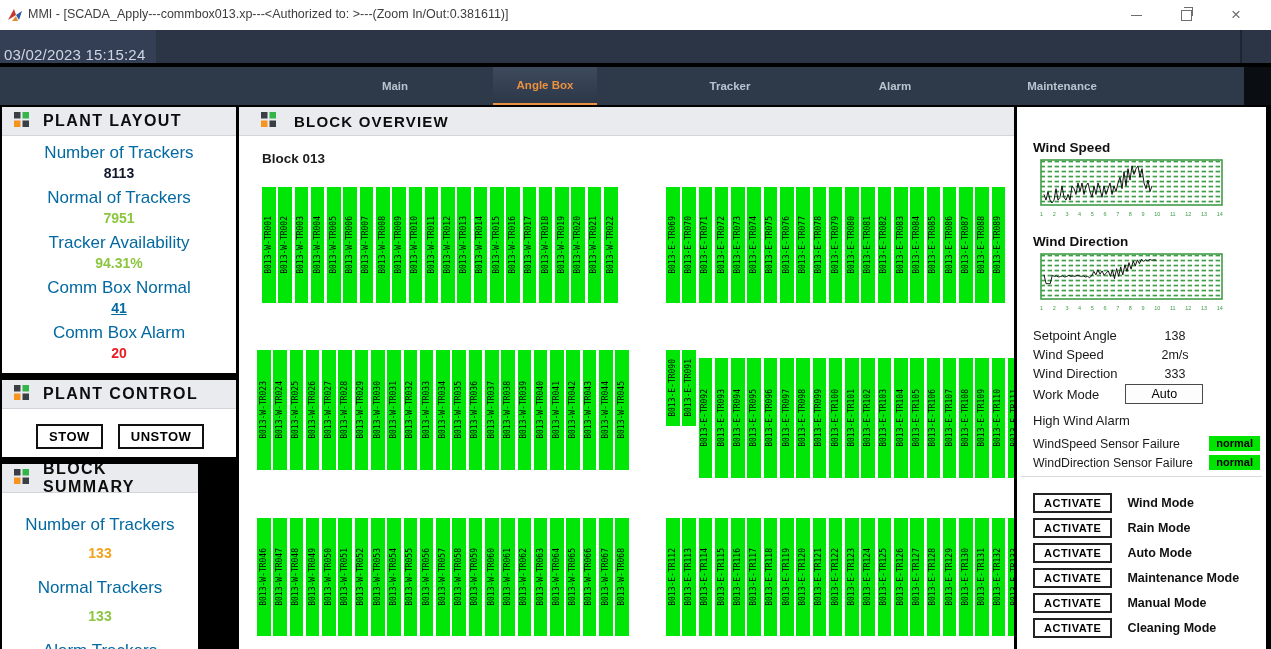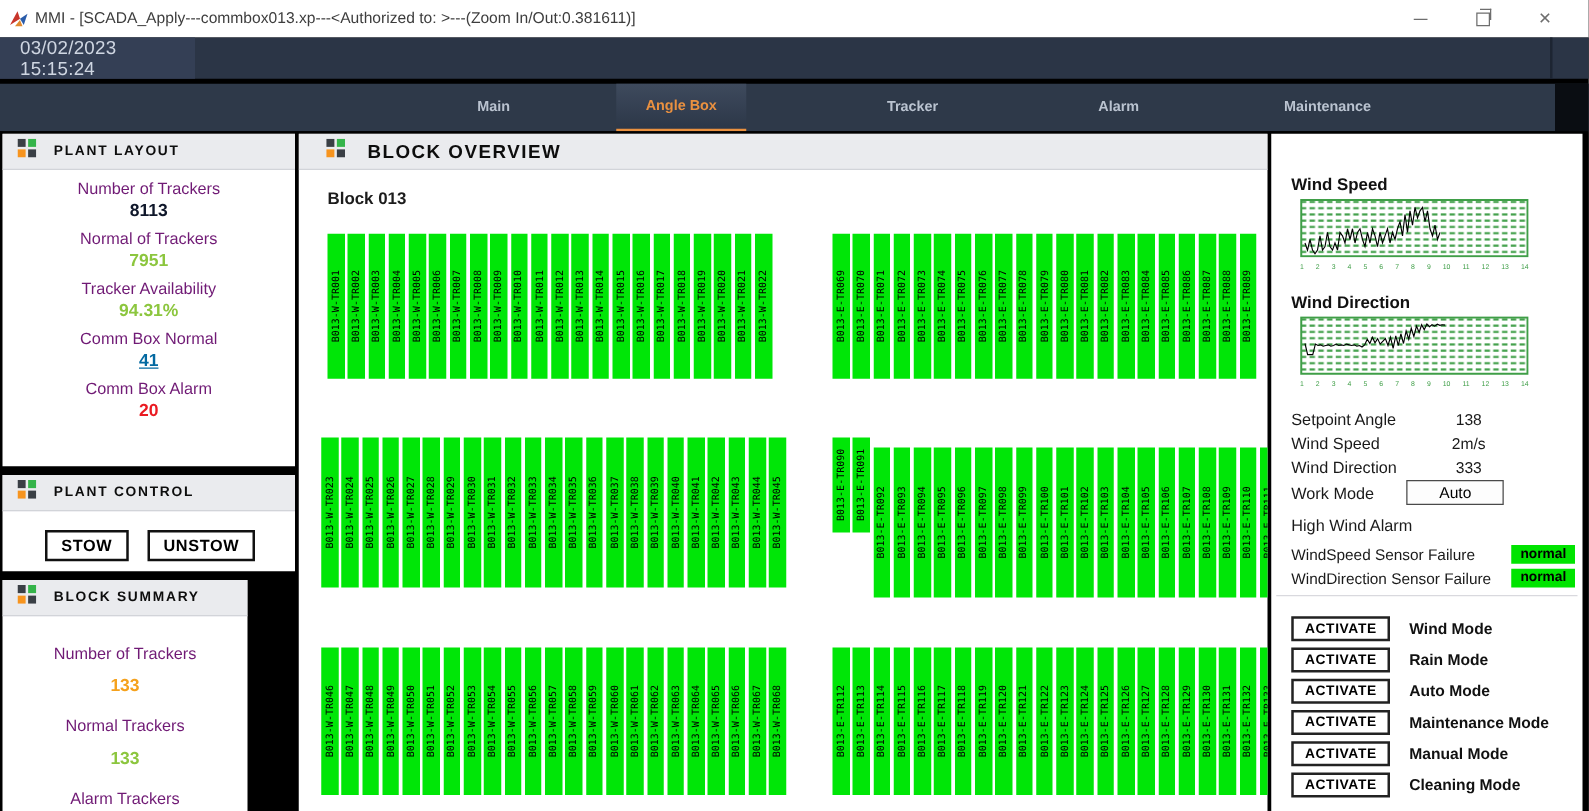--- a/index.html
+++ b/index.html
@@ -13,21 +13,21 @@
   .win-btn{position:absolute;top:0;width:46px;height:30px;display:flex;align-items:center;justify-content:center;
            color:#6e6e6e;font-size:17px;background:transparent;border:none;cursor:pointer}
   .min-line{width:11px;border-top:1px solid #6e6e6e}
   .restore-box{position:relative;width:9px;height:9px;border:1px solid #6e6e6e;background:#fff}
   .restore-box::before{content:'';position:absolute;left:2px;top:-4px;width:8px;height:8px;
            border:1px solid #6e6e6e;border-left:none;border-bottom:none}
 
   
   .statusbar{position:absolute;left:0;top:30px;width:1271px;height:33px;background:#2b3546}
   .ts-seg{position:absolute;left:0;top:0;width:156px;height:33px;background:#343f55;
-          display:flex;align-items:center;padding-left:16px;box-sizing:border-box}
+          display:flex;align-items:flex-end;padding-left:4px;box-sizing:border-box}
   .ts-seg span{font-size:15px;color:#cfd6e2;letter-spacing:.2px}
   .sb-divider{position:absolute;left:1240px;top:0;width:2px;height:33px;background:#1d2532}
 
   
   .navbar{position:absolute;left:0;top:67px;width:1271px;height:38px;background:#2e3949}
   .navbar::after{content:'';position:absolute;right:0;top:0;width:27px;height:38px;background:#0a0d12}
   .tab{position:absolute;top:0;height:38px;transform:translateX(-50%);display:flex;align-items:center;
        padding:0 20px;color:#bac3d0;font-size:11.5px;font-weight:bold;cursor:pointer;box-sizing:border-box;
        background:transparent;border:none;font-family:inherit}
   .tab.active{background:linear-gradient(#3e4a5d,#2c3748);border-bottom:2px solid #ea9140;color:#ea9140;
@@ -37,27 +37,27 @@
   .content{position:absolute;left:0;top:105px;width:1271px;height:544px;background:#000}
   .panel{position:absolute;background:#fff;overflow:hidden}
   .p1{left:2px;top:2px;width:234px;height:266px}
   .p2{left:2px;top:275px;width:234px;height:77px}
   .p3{left:2px;top:359px;width:196px;height:185px}
   .main-panel{left:239px;top:2px;width:775px;height:542px}
   .right-panel{left:1017px;top:2px;width:249px;height:542px}
 
   .phead{height:28px;background:#eaebee;border-bottom:1px solid #d2d4d9;display:flex;align-items:center;
          gap:14px;padding:0 12px}
-  .phead h1,.phead h2{margin:0;font-size:11px;letter-spacing:1.4px;color:#0d0d0d}
+  .phead h1,.phead h2{margin:0;font-size:16px;letter-spacing:1.4px;color:#0d0d0d}
   .main-panel .phead{gap:18px;padding-left:22px}
   .main-panel .phead h1{font-size:15px;letter-spacing:1.2px}
 
   .stats{text-align:center;padding-top:7px}
   .stat{margin-bottom:7px}
-  .stat .lab{font-size:13px;color:#701a75}
+  .stat .lab{font-size:17px;color:#0369a1}
   .stat .val{font-size:14px;font-weight:bold;margin-top:2px}
   .p3 .stats{padding-top:22px}
   .p3 .stat{margin-bottom:17px}
   .p3 .stat .val{margin-top:10px}
 
   .ctl-body{padding:15px 0 0 34px}
   .ctl-btn{border:2px solid #111;background:#fff;font-weight:bold;font-size:13px;letter-spacing:.5px;
            padding:3px 11px;margin-right:15px;font-family:inherit;cursor:pointer}
 
   .block-label{position:absolute;left:23px;top:44px;font-size:13.5px;font-weight:bold;color:#1c1c1c}

